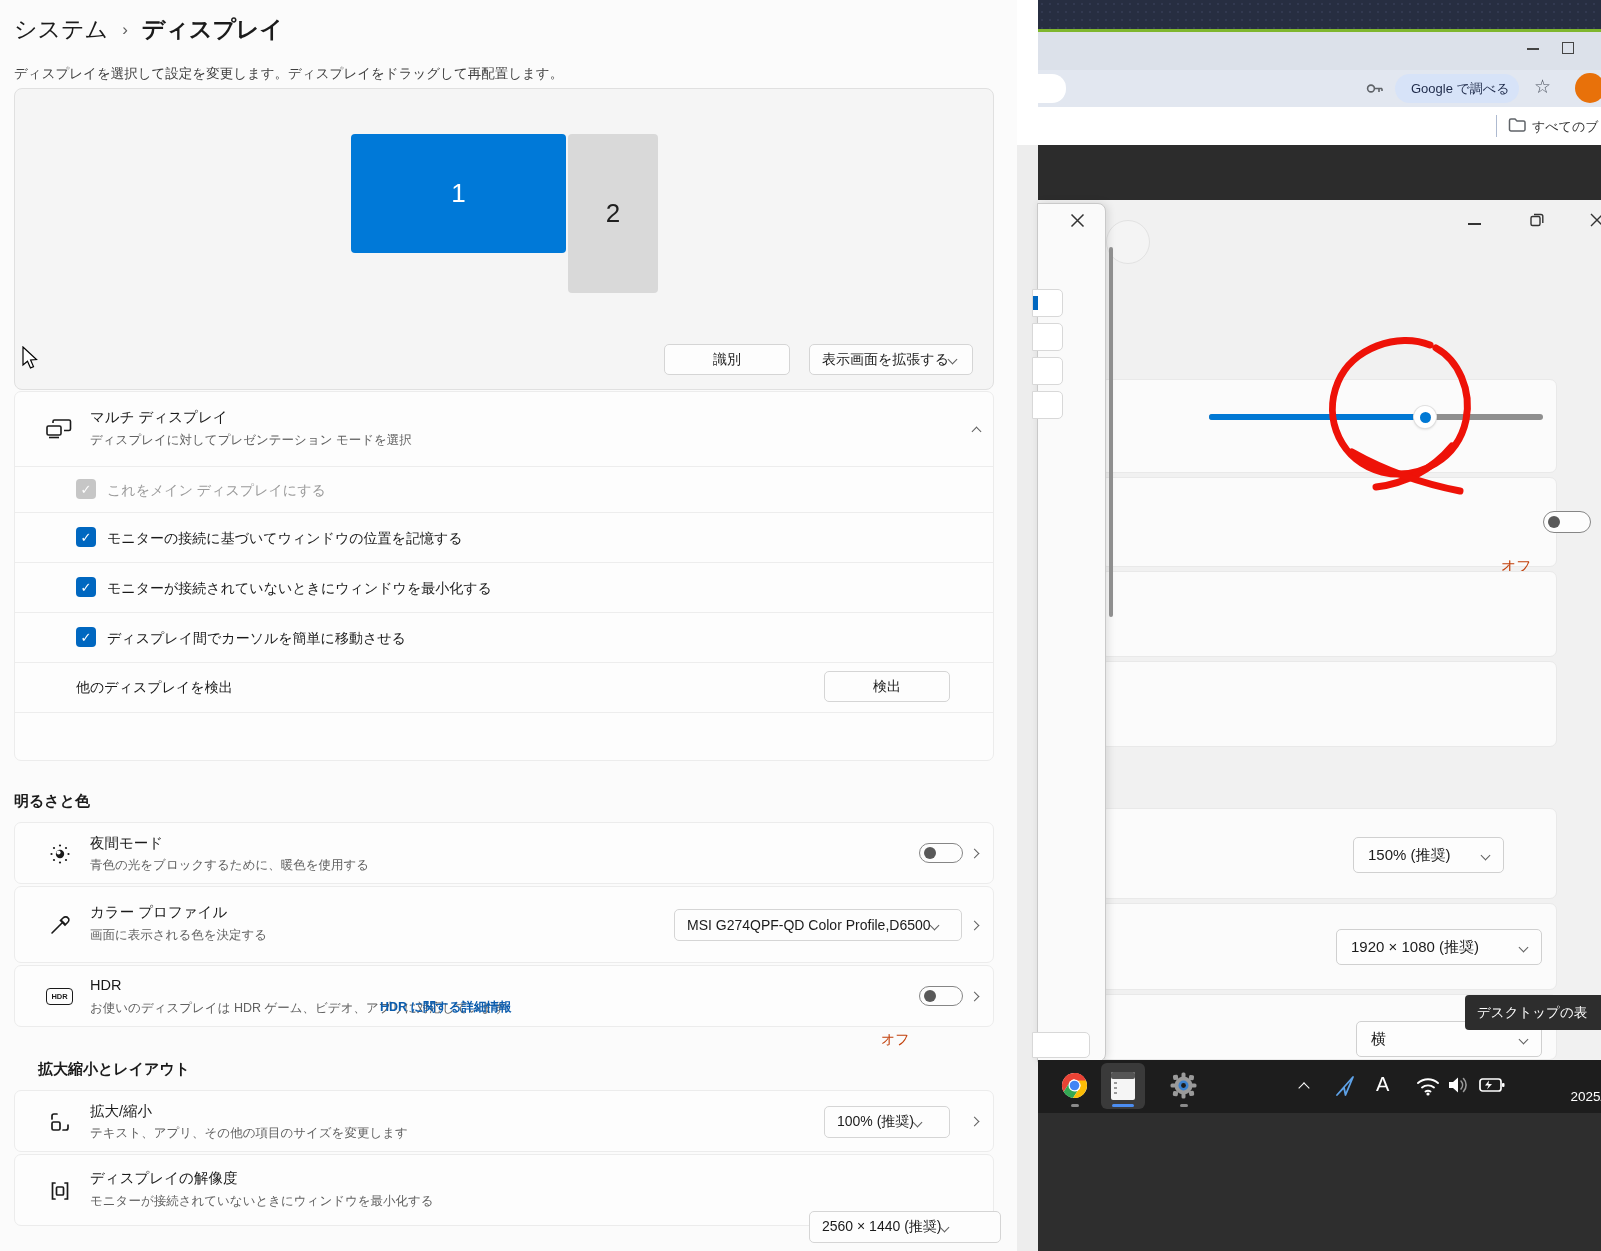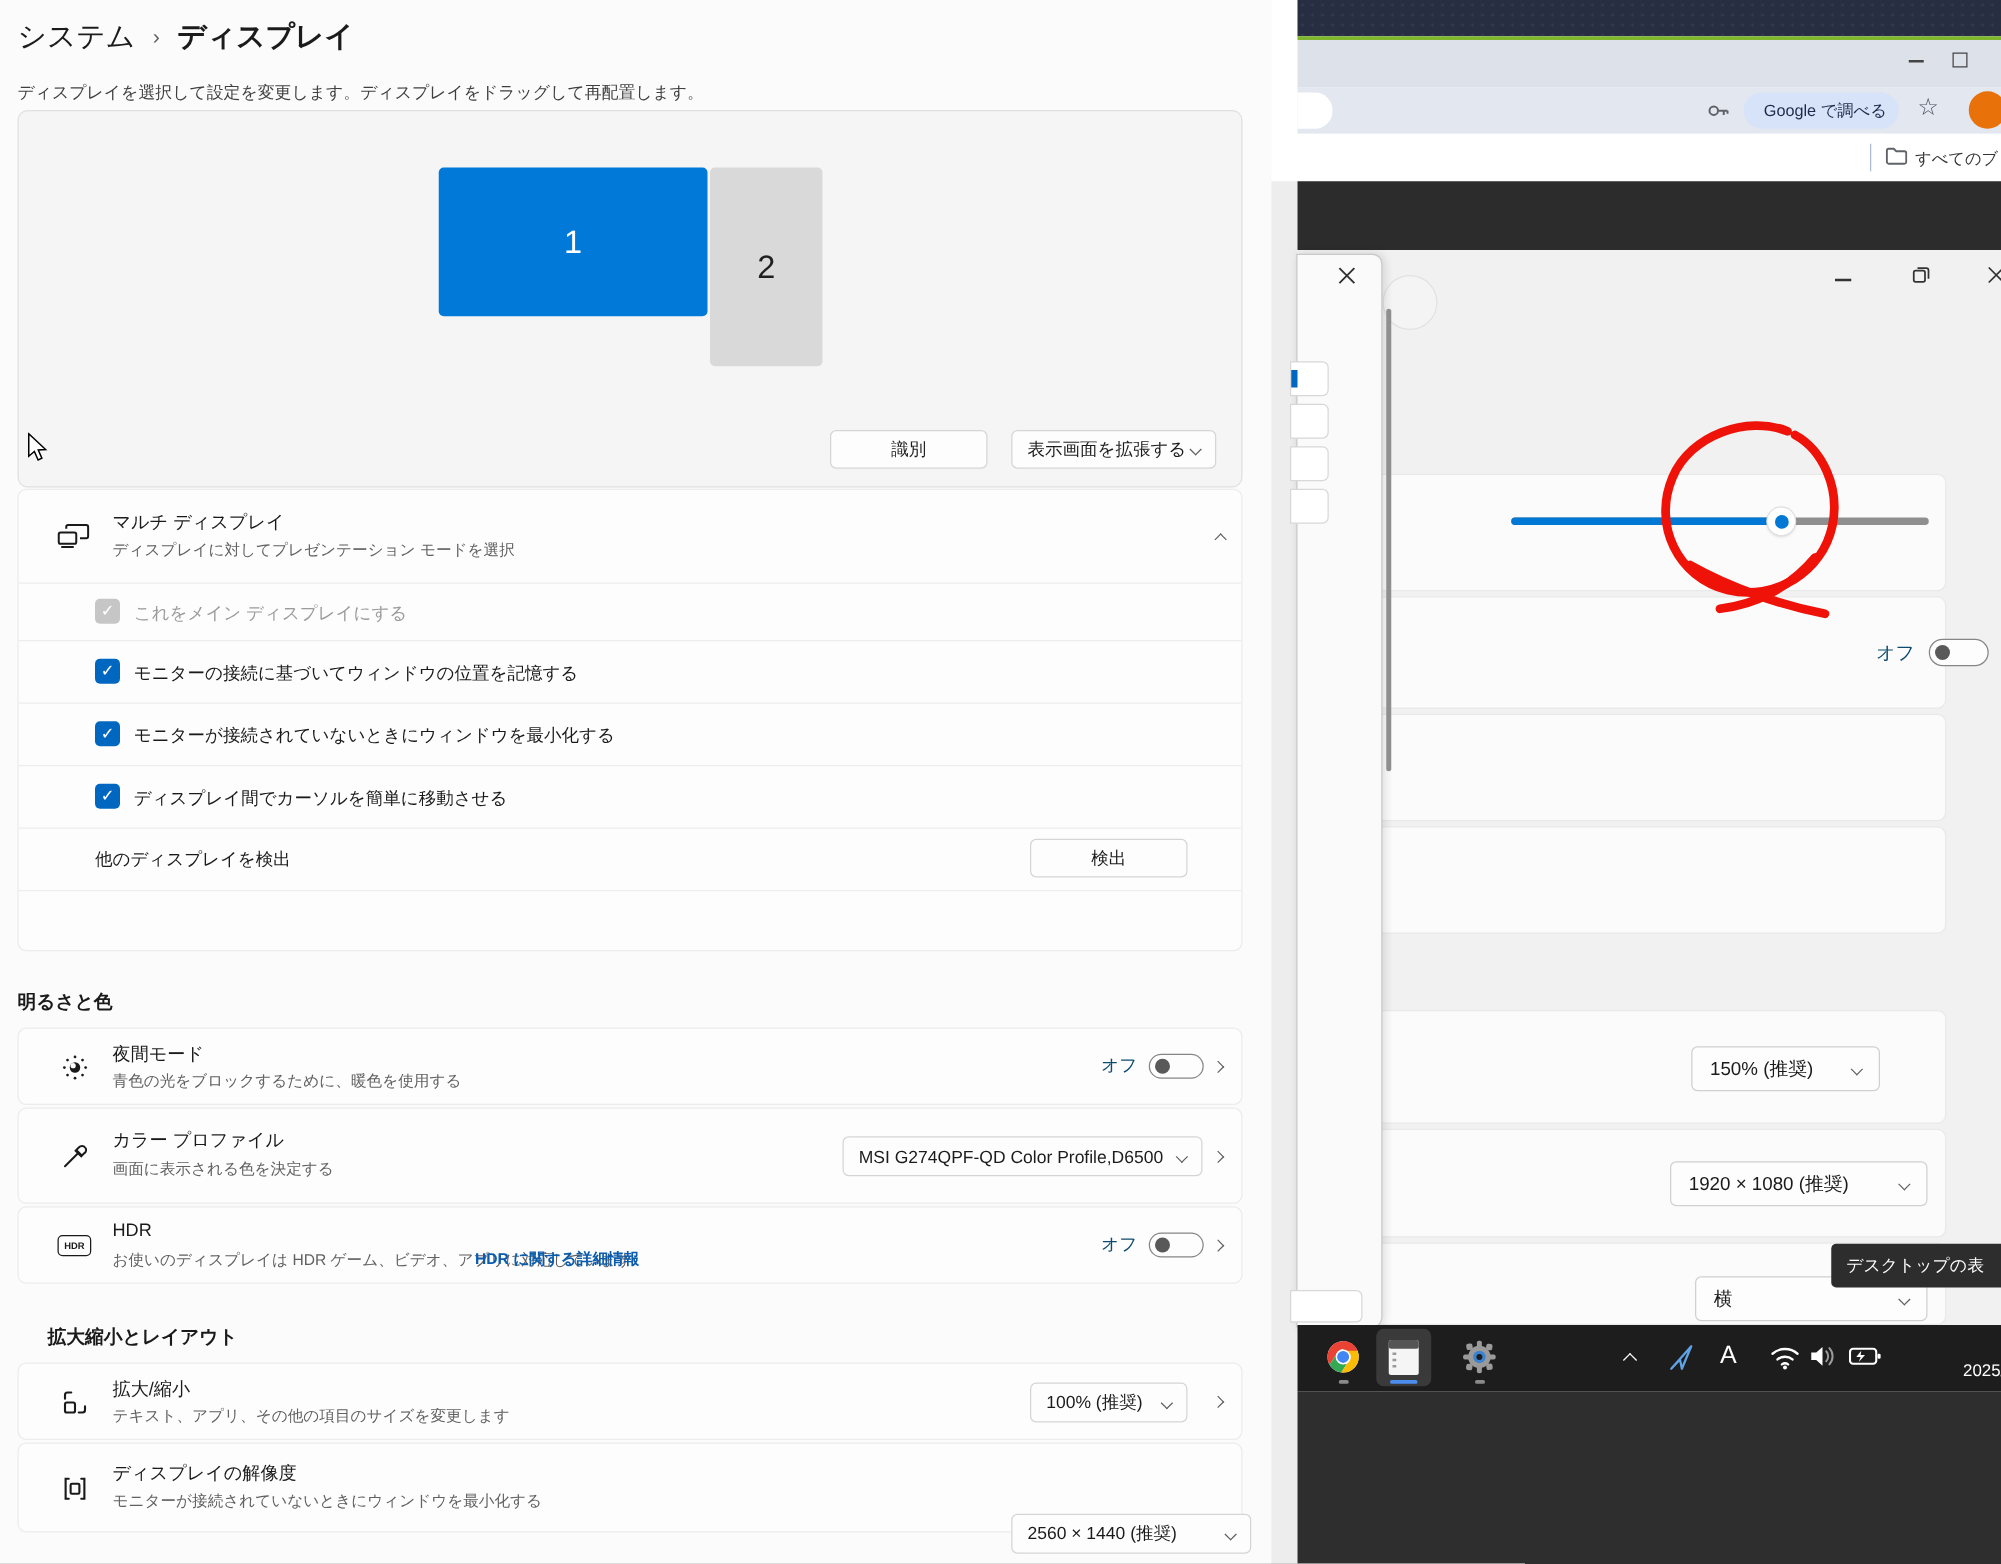--- a/index.html
+++ b/index.html
@@ -9,38 +9,38 @@
   
   .crumb-parent{font-size:23px;color:#1b1b1b;}
   .crumb-cur{font-size:23px;font-weight:700;color:#1b1b1b;}
   .crumb-sep{font-size:17px;color:#5f5f5f;}
   .page-sub{font-size:13.5px;color:#3f3f3f;}
   .disp-box{background:#f5f5f5;border:1px solid #e0e0e0;border-radius:8px;}
   .mon{border-radius:4px;display:flex;align-items:center;justify-content:center;font-size:26px;}
   .btn{background:#fdfdfd;border:1px solid #d5d5d5;border-radius:5px;font-size:14px;color:#1b1b1b;
        display:flex;align-items:center;justify-content:center;}
   .dd{background:#fdfdfd;border:1px solid #d5d5d5;border-radius:5px;font-size:14px;color:#1b1b1b;
-      display:flex;align-items:center;padding:0 12px;justify-content:space-between;}
+      display:flex;align-items:center;padding:0 12px;}
   .card{background:#fdfdfd;border:1px solid #ececec;border-radius:7px;}
   .ttl{font-size:14.5px;color:#1a1a1a;}
   .sub{font-size:12.5px;color:#616161;}
   .seh{font-size:15px;font-weight:700;color:#1a1a1a;}
   .hr{position:absolute;left:0;right:0;height:1px;background:#ededed;}
   .cbx{width:20px;height:20px;border-radius:4px;background:#0067c0;color:#fff;display:flex;
        align-items:center;justify-content:center;}
   .cbx.dis{background:#c6c6c6;}
   .cbl{font-size:14px;color:#1a1a1a;}
   .cbl.dis{color:#9b9b9b;}
   .chev{display:inline-block;width:7px;height:7px;border-right:1.6px solid #5f5f5f;border-bottom:1.6px solid #5f5f5f;}
   .chev.down{transform:rotate(45deg);}
   .chev.right{transform:rotate(-45deg);}
   .chev.up{transform:rotate(225deg);}
   .toggle{width:44px;height:20px;border:1px solid #868686;border-radius:10px;background:#fdfdfd;position:relative;}
   .toggle .knob{position:absolute;left:4px;top:3px;width:12px;height:12px;border-radius:50%;background:#595959;}
-  .state-lb{font-size:14px;color:#0c4a6e;}
+  .state-lb{font-size:14px;color:#c2410c;margin-top:44px;}
   .link{font-size:12.5px;color:#0b5cad;font-weight:700;}
   
   .rp{position:absolute;left:1017px;top:0;width:584px;height:1251px;overflow:hidden;}
   .band{position:absolute;left:21px;right:0;}
   .tooltip{background:#2d2d2d;color:#fff;font-size:13.5px;display:flex;align-items:center;
            border-radius:4px 0 0 4px;padding:0 12px;white-space:nowrap;overflow:hidden;}
   .rcard{position:absolute;background:#fbfbfb;border:1px solid #e9e9e9;border-radius:7px;left:83px;width:457px;}
   .wdd{background:#fdfdfd;border:1px solid #d0d0d0;border-radius:5px;font-size:15px;color:#1b1b1b;
        display:flex;align-items:center;justify-content:space-between;padding:0 14px;position:absolute;}
   .tray-txt{color:#fff;font-size:13.5px;text-align:right;line-height:20px;white-space:nowrap;}

